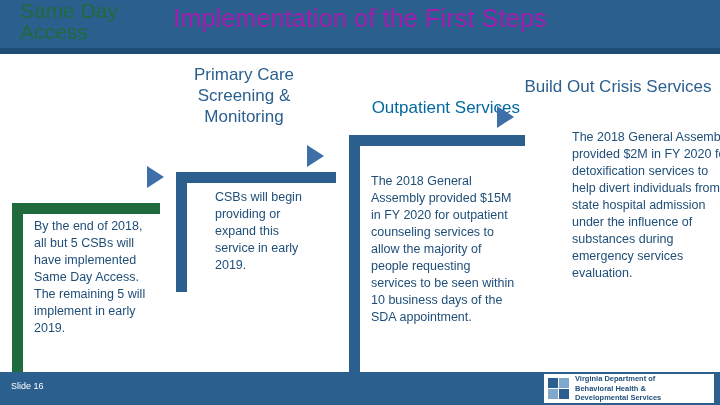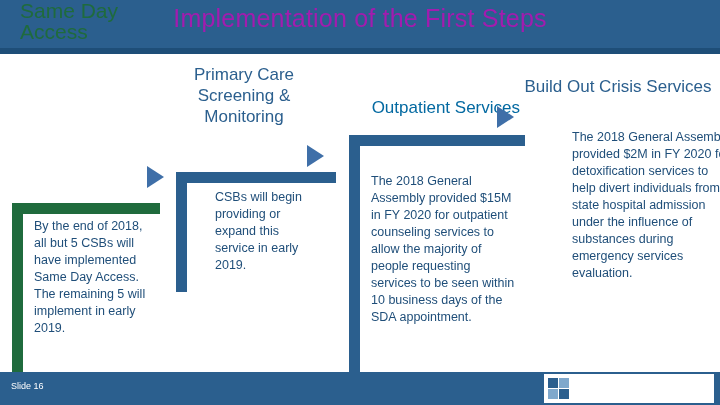--- a/index.html
+++ b/index.html
@@ -180,13 +180,18 @@
 
 <div class="footer-bar"></div>
 <div class="slide-num">Slide 16</div>
 <div class="logo-box">
   <div class="logo-mark">
     <span class="sq a"></span>
       <span class="sq b"></span>
       <span class="sq c"></span>
       <span class="sq d"></span>
   </div>
+  <div class="logo-text">
+    <div>Virginia Department of</div>
+    <div>Behavioral Health &amp;</div>
+    <div>Developmental Services</div>
+  </div>
 </div>
 
 </body></html>

